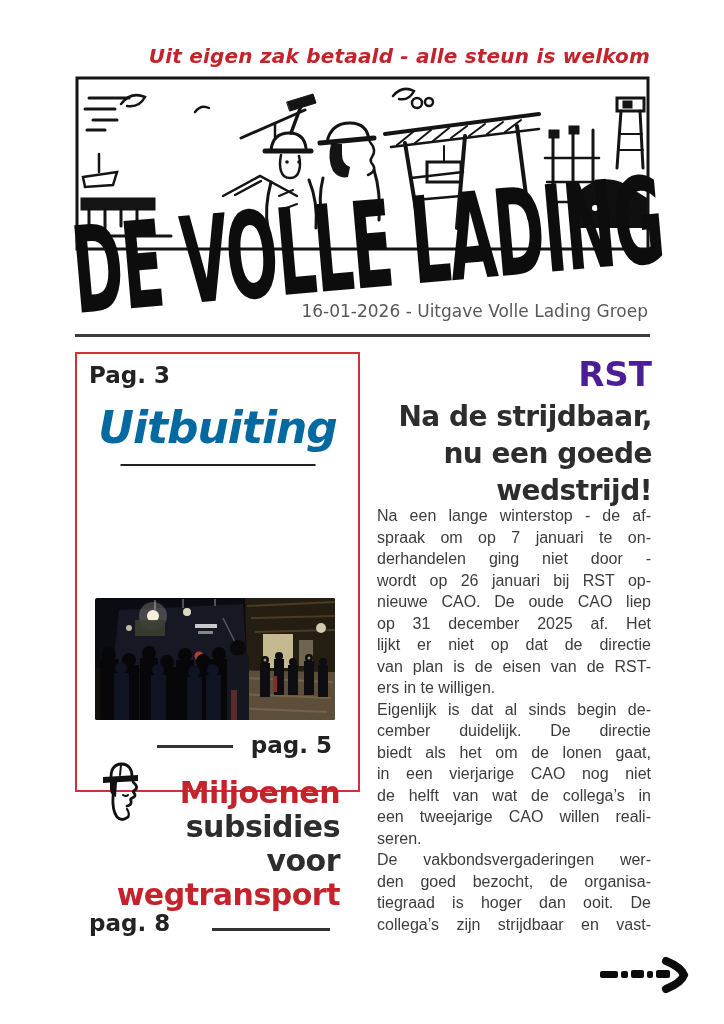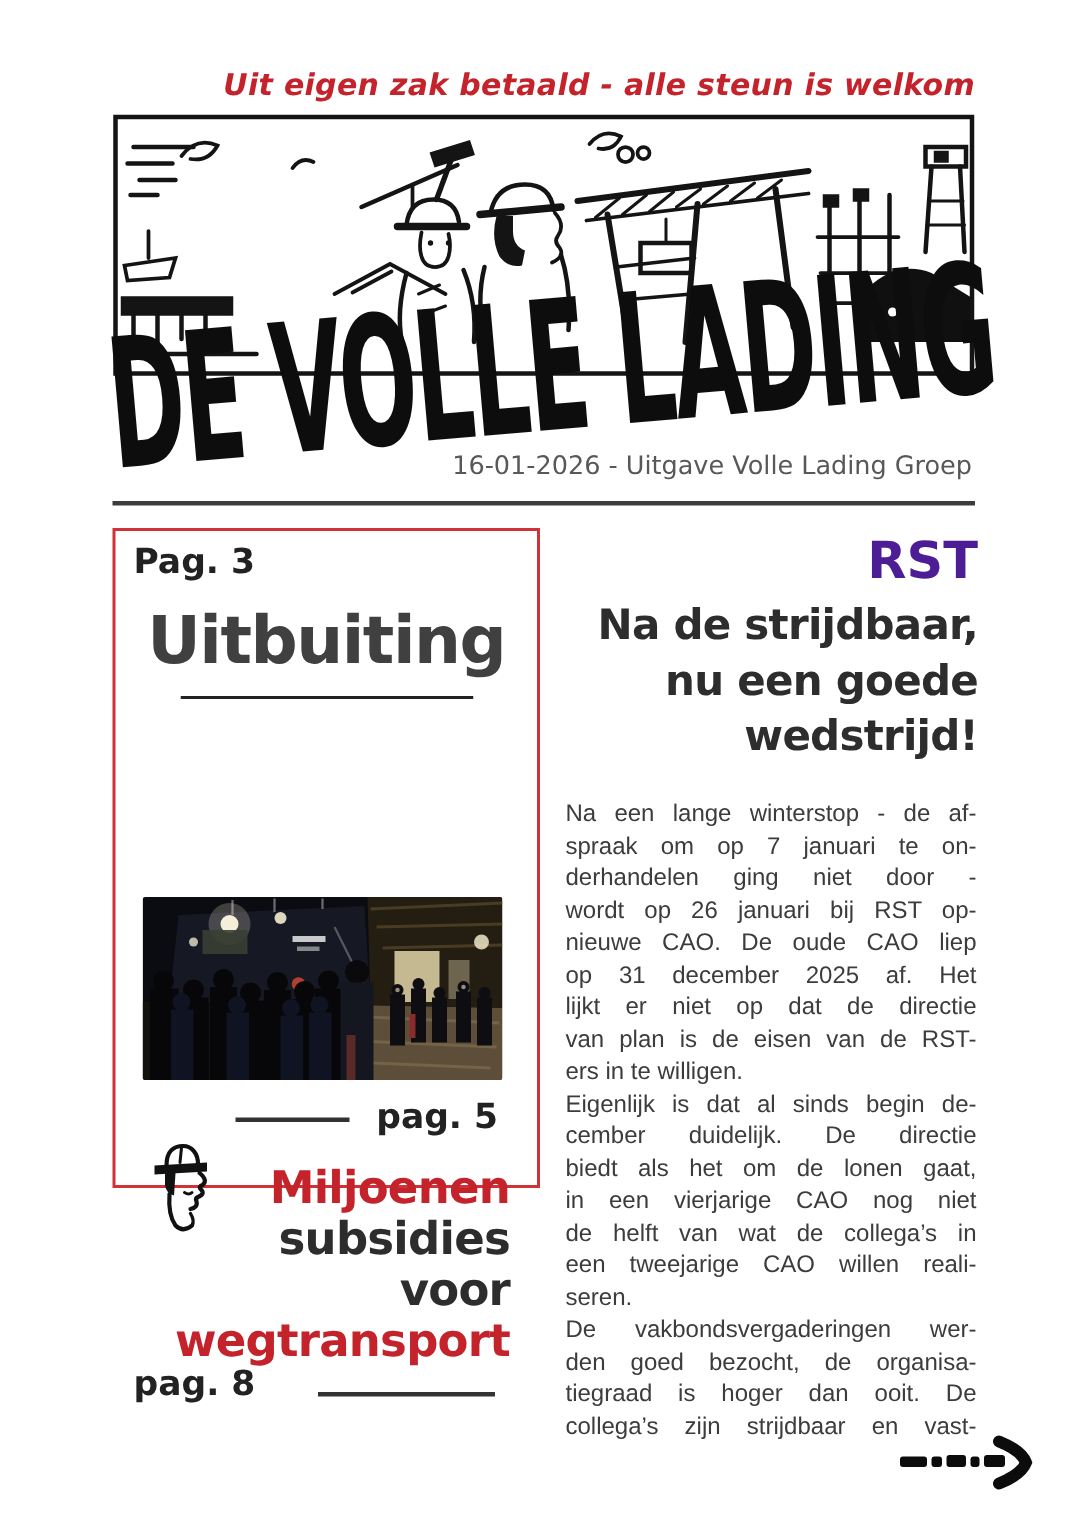--- a/index.html
+++ b/index.html
@@ -31,21 +31,21 @@
 
   
   .left-box{
     position:absolute;left:75px;top:352px;width:285px;height:440px;
     border:2px solid #d03237;box-sizing:border-box;
   }
   .pag-ref{font-size:23px;font-weight:bold;color:#222;}
   .pag3{position:absolute;top:8px;left:12px;}
   .uitbuiting{
     position:absolute;top:48px;left:0;right:0;text-align:center;
-    font-size:44px;font-weight:bold;color:#404040;letter-spacing:-1px;
+    font-size:44px;font-weight:bold;color:#0369a1;letter-spacing:-1px;font-style:italic;
   }
   .underline1{position:absolute;top:110px;left:50%;transform:translateX(-50%);width:195px;height:2px;background:#222;}
   .griekse-block{position:absolute;top:118px;left:22px;font-size:31px;font-weight:bold;color:#383838;line-height:40px;}
   .griekse-block .ind1{padding-left:14px;}
   .griekse-block .ind2{padding-left:18px;}
   .red-text{color:#c4232b;}
   .photo{position:absolute;top:244px;left:18px;width:240px;height:122px;border-radius:2px;overflow:hidden;}
   .photo svg{display:block;width:100%;height:100%;}
   .divider{background:#333;height:3px;}
   .divider5{position:absolute;top:391px;left:80px;width:76px;}
@@ -61,21 +61,21 @@
   
   .kicker{
     position:absolute;left:372px;top:354px;width:280px;text-align:right;
     font-size:34px;font-weight:bold;color:#4c1d95;letter-spacing:0;
   }
   .headline{
     position:absolute;left:372px;top:398px;width:280px;text-align:right;
     font-size:28px;font-weight:bold;color:#2d2d2d;line-height:37px;letter-spacing:-.5px;
   }
   .article-body{
-    position:absolute;left:377px;top:532px;width:274px;
+    position:absolute;left:377px;top:505px;width:274px;
     font-family:"Liberation Sans", sans-serif;
     font-size:16px;line-height:21.5px;color:#3c3c3c;
   }
   .bl{text-align:justify;text-align-last:justify;}
   .bl-end{text-align:justify;text-align-last:left;}
   .cont-arrow{position:absolute;left:598px;top:955px;width:92px;height:40px;}
 </style>
 </head>
 <body>
 

